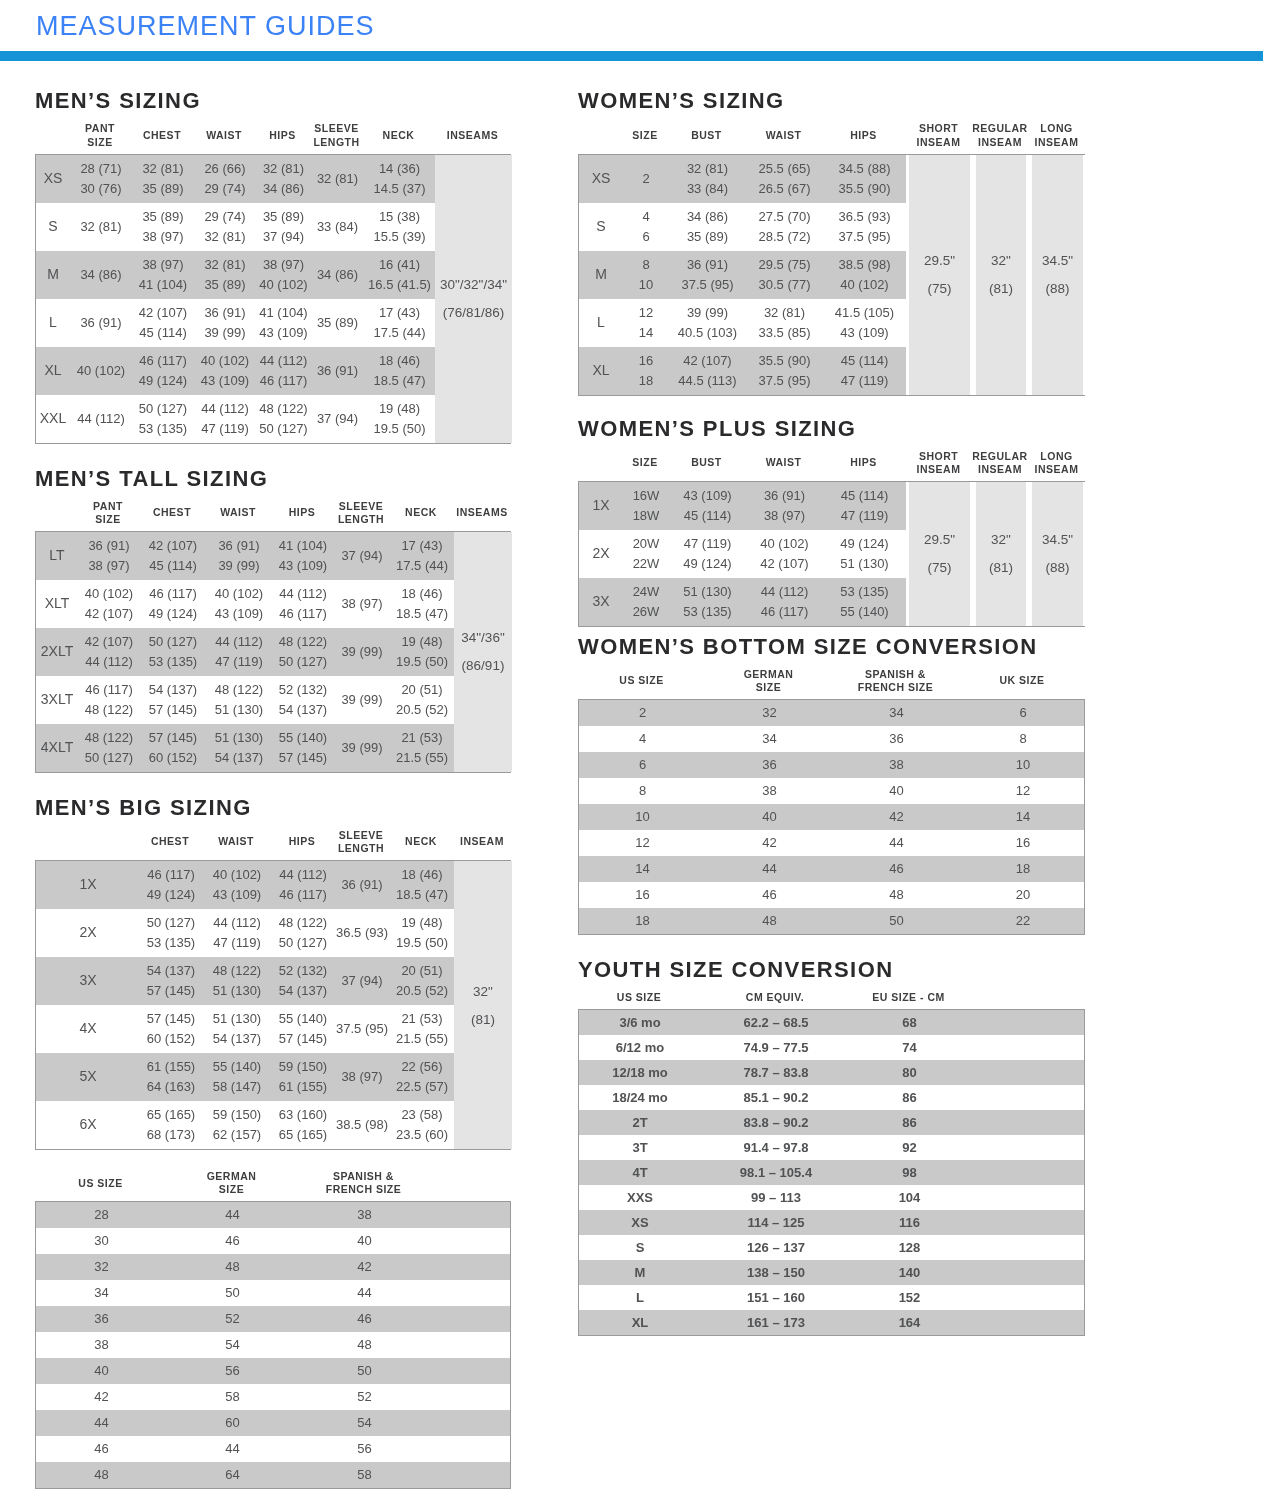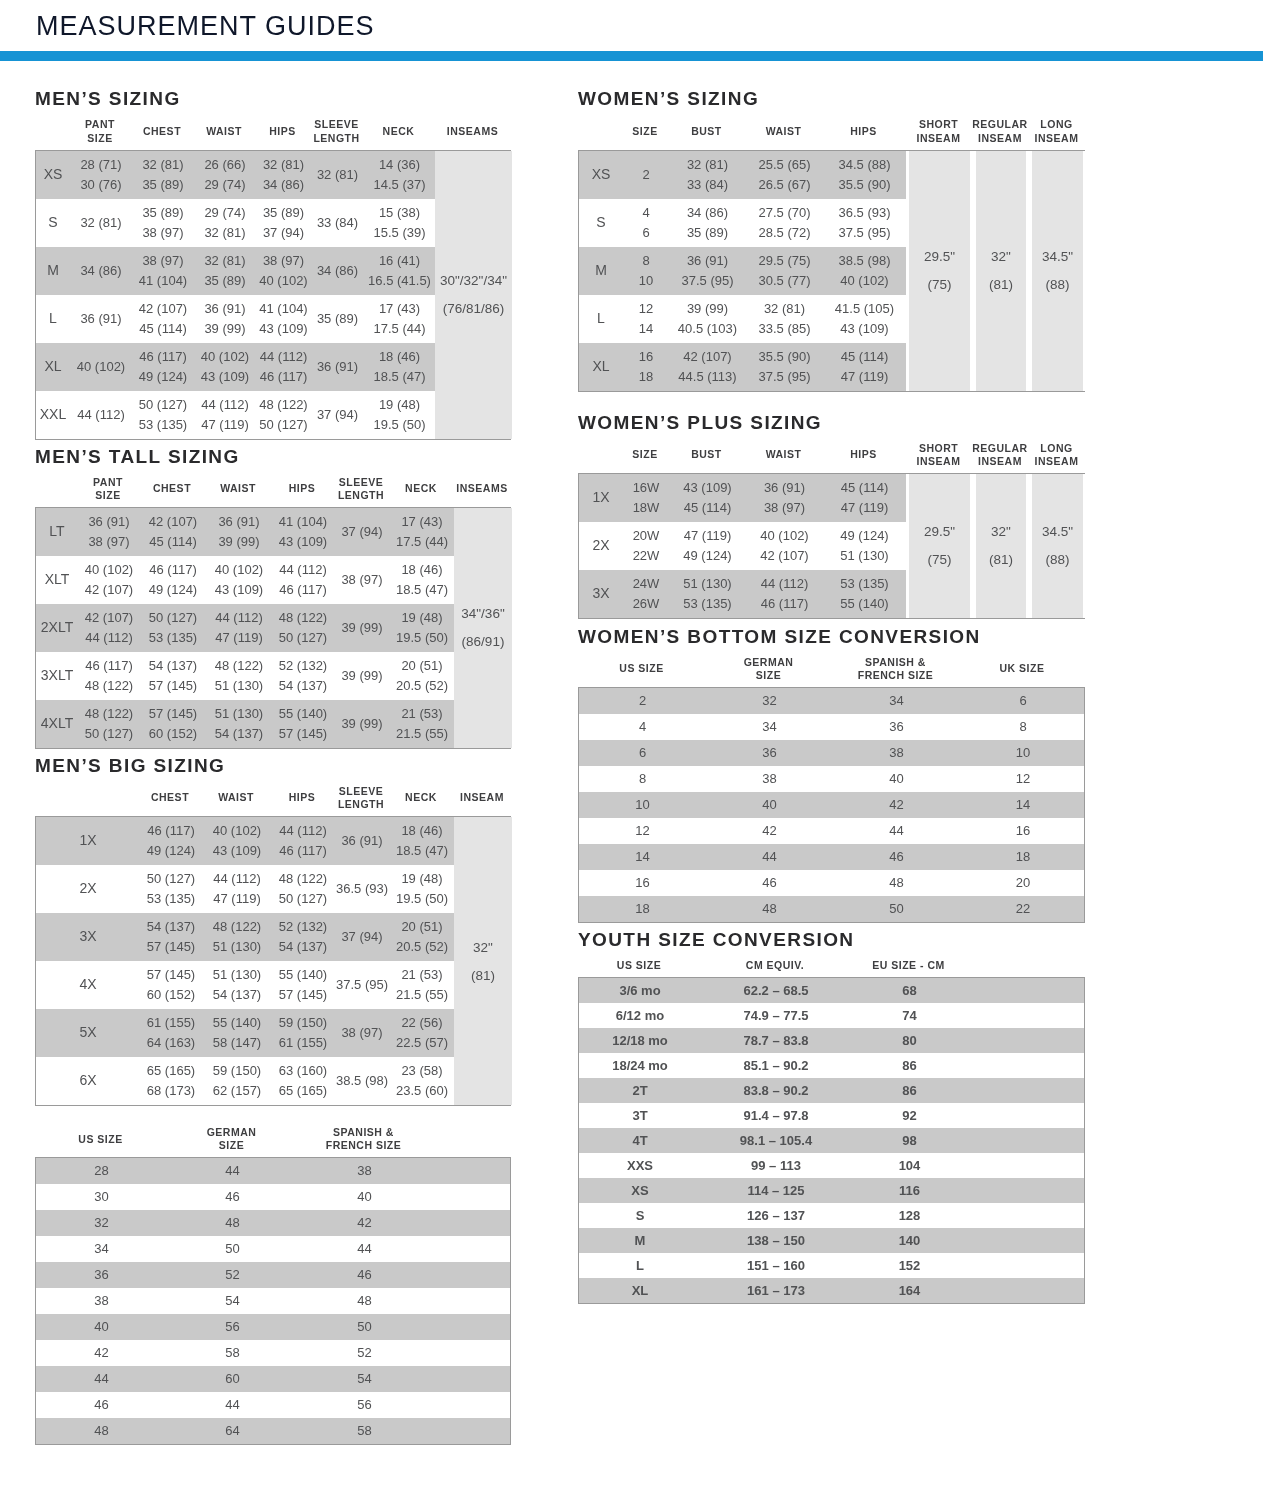--- a/index.html
+++ b/index.html
@@ -24,24 +24,24 @@
     width:100%;height:10px;
   }
   .columns{
     display:flex;
     padding:27px 0 0 35px;
   }
   .col-left{width:476px;margin-right:67px;flex:none;}
   .col-right{width:507px;flex:none;}
 
   .sec{margin:0;}
-  .sec + .sec{margin-top:6px;}
+  .sec + .sec{margin-top:22px;}
   .sec-title{
     margin:0 0 8px 0;
-    font-size:19px;
+    font-size:22px;
     font-weight:700;
     letter-spacing:1.4px;
     color:#2a2a2c;
   }
 
   
   .grid-mens_sizing   {display:grid;grid-template-columns:34px 62px 62px 62px 55px 53px 71px 77px;}
   .grid-mens_tall     {display:grid;grid-template-columns:42px 62px 66px 66px 62px 56px 64px 58px;}
   .grid-mens_big      {display:grid;grid-template-columns:104px 62px 70px 62px 56px 64px 58px;}
   .grid-mens_bottom   {display:grid;grid-template-columns:131px 131px 133px;}
@@ -92,21 +92,21 @@
   
   .crow{height:26px;}
   .crow.stripe{background:#c9c9c9;}
   .crow .cell{justify-content:center;padding:0;}
   .t-youth .crow{height:25px;font-weight:bold;}
 </style>
 </head>
 <body>
 
 <div class="page">
-  <h1 class="page-title" style="color: #0f172a; padding-left: 36px;">MEASUREMENT GUIDES</h1>
+  <h1 class="page-title" style="color: #3b82f6; padding-left: 36px;">MEASUREMENT GUIDES</h1>
   <div class="blue-bar" style="background: rgb(22, 147, 212);"></div>
   <div class="columns">
     <div class="col-left">
       <section class="sec t-mens_sizing">
           <h2 class="sec-title">MEN’S SIZING</h2>
           <div class="thead grid-mens_sizing">
             <div class="hcell"></div>
             <div class="hcell">
               <div>PANT</div>
               <div>SIZE</div>

